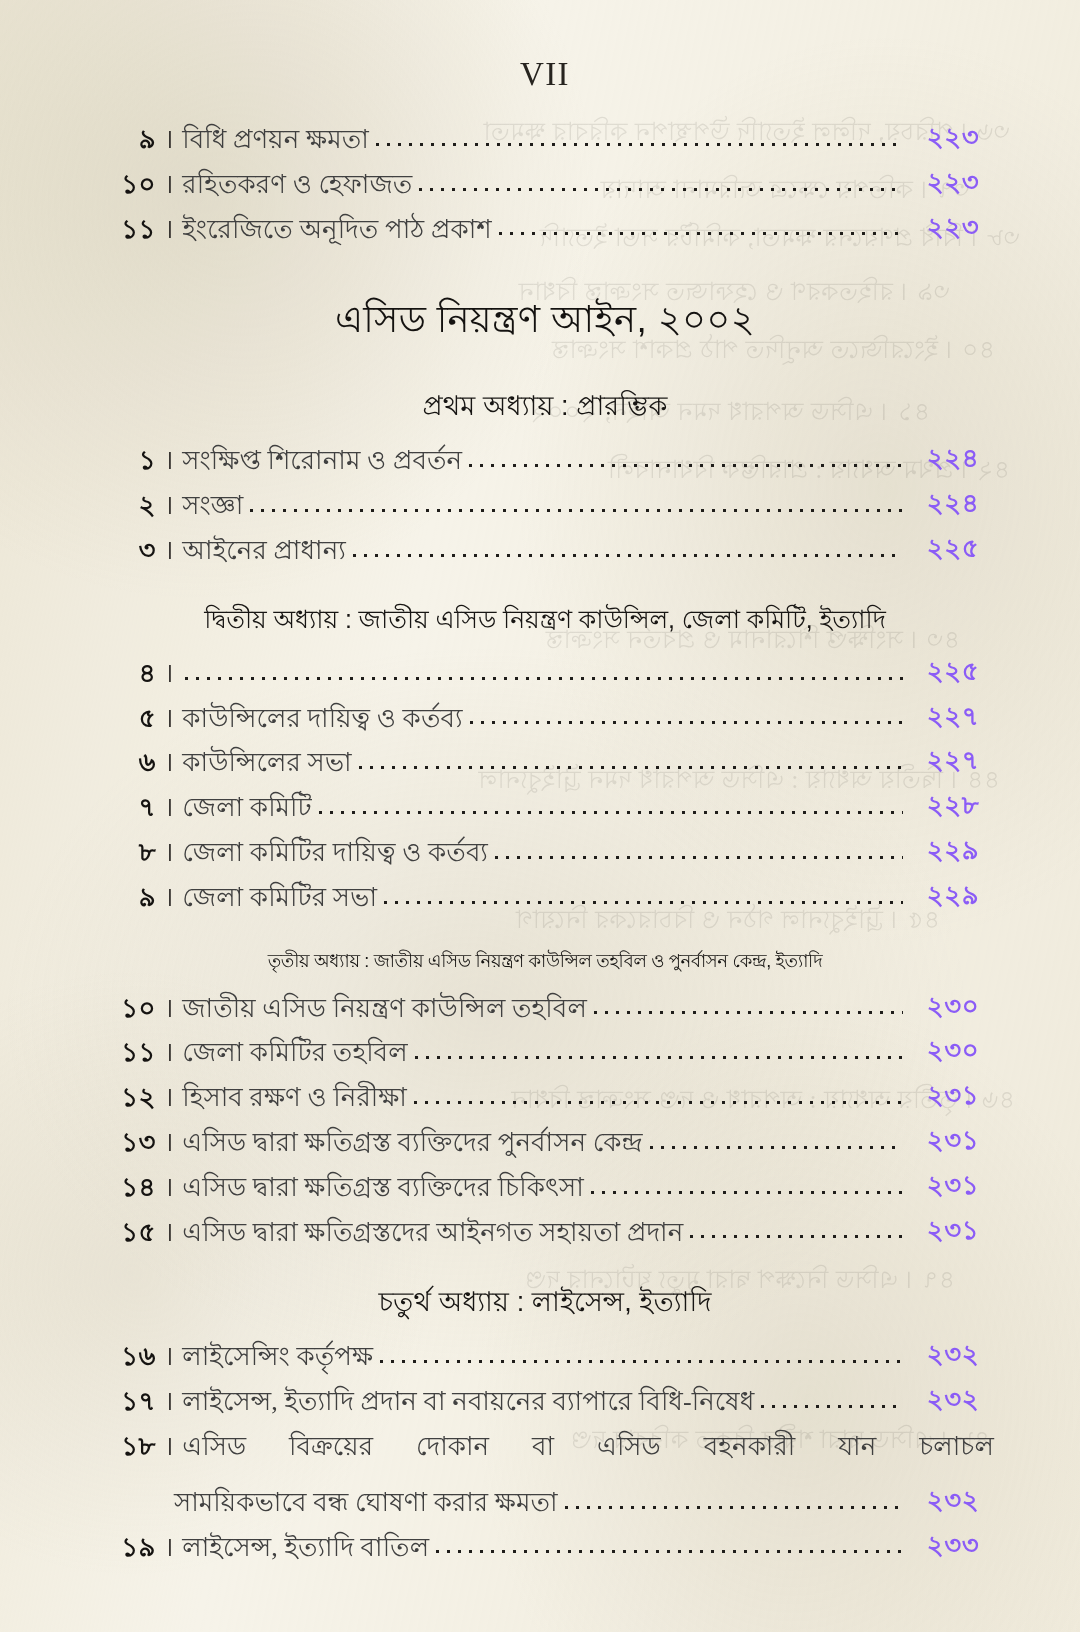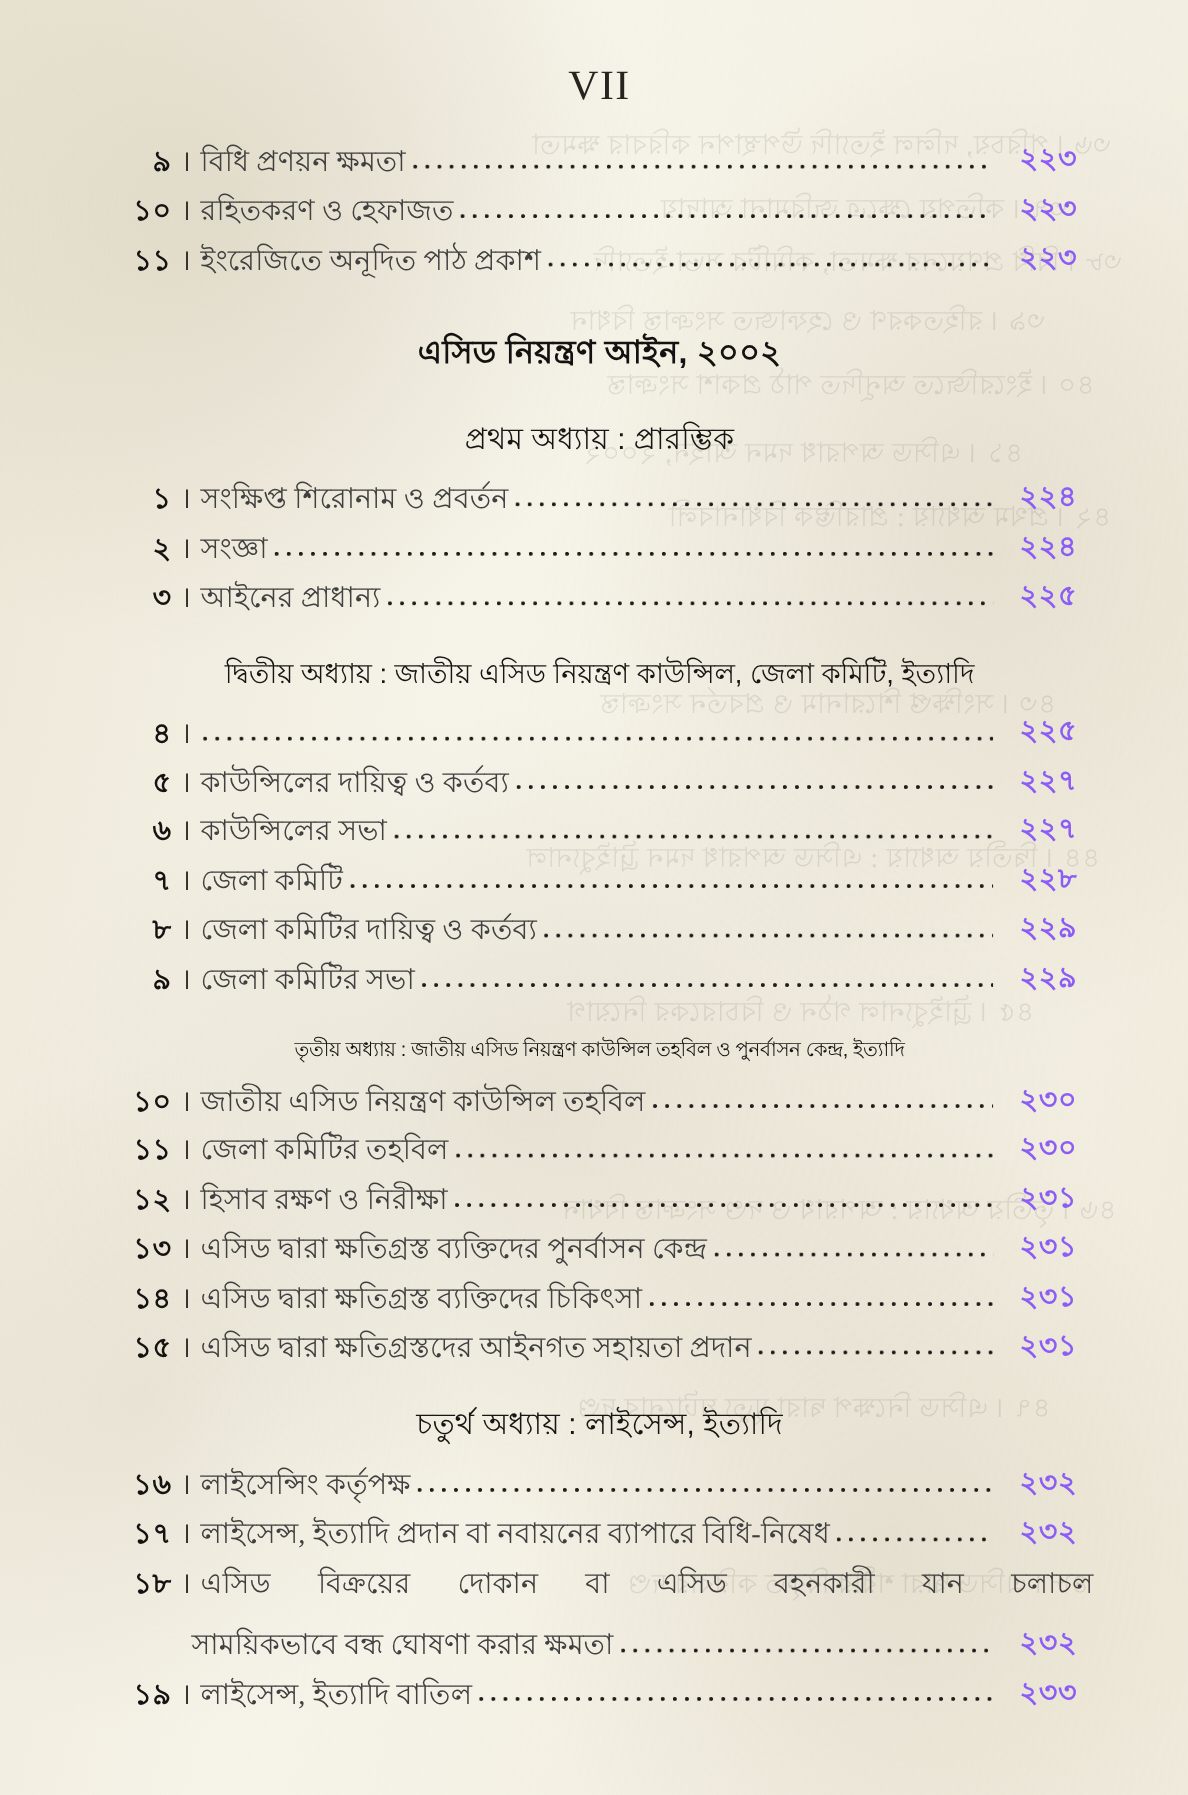--- a/index.html
+++ b/index.html
@@ -58,32 +58,32 @@
     z-index: 2;
     width: 1080px;
     height: 1632px;
     box-sizing: border-box;
     padding: 56px 86px 24px 96px;
   }
 
   
   .folio {
     text-align: center;
-    font-size: 38px;
+    font-size: 33px;
     letter-spacing: 1.4px;
     color: #27241f;
     margin: 0 0 30px 0;
     font-family: "Liberation Serif", "DejaVu Serif", serif;
   }
 
   
   .act-title {
     text-align: center;
-    font-size: 29px;
-    font-weight: 700;
+    font-size: 37px;
+    font-weight: 400;
     color: #141210;
     letter-spacing: 0.3px;
     margin: 44px 0 26px 0;
     font-family: "Liberation Sans", "DejaVu Sans", sans-serif;
   }
 
   
   .chapter {
     text-align: center;
     font-size: 27px;

